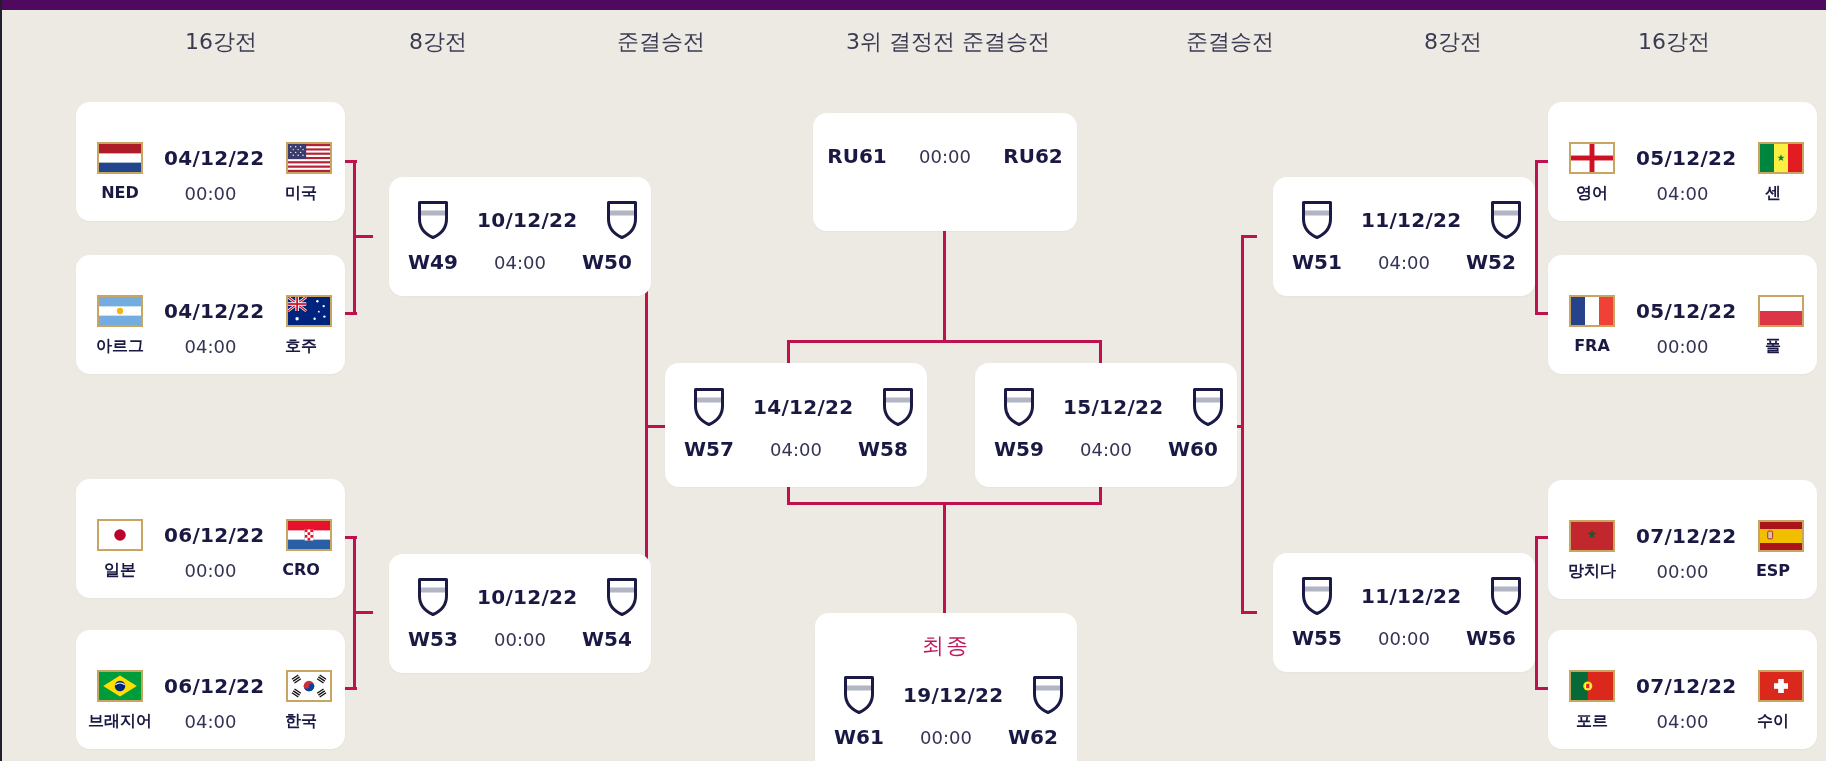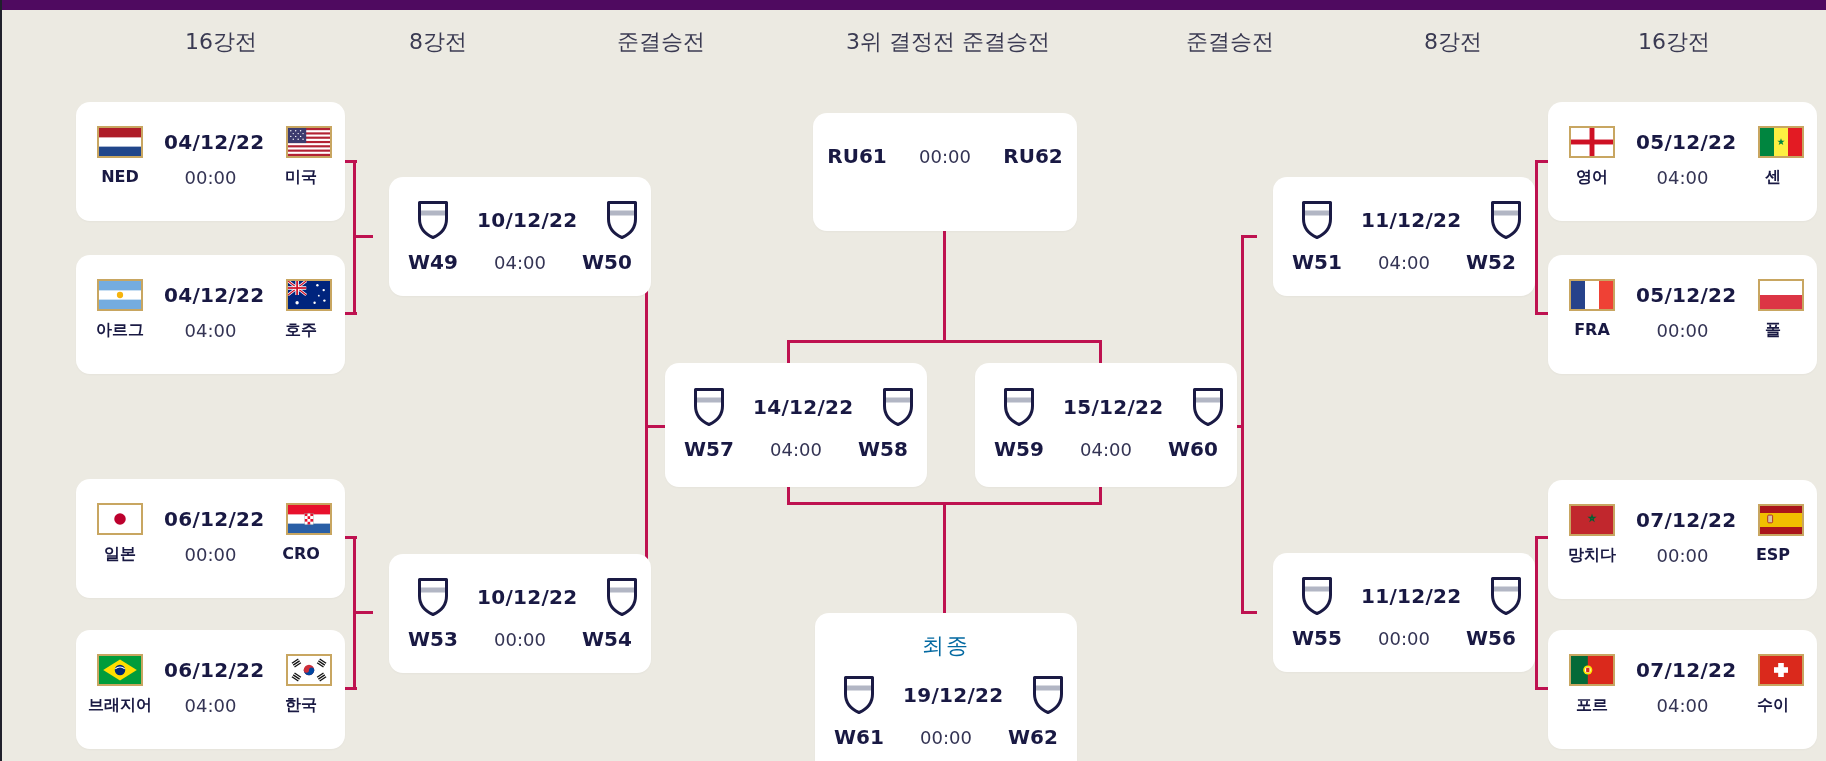--- a/index.html
+++ b/index.html
@@ -3,37 +3,37 @@
 <meta charset="utf-8">
 <style>
   html,body{margin:0;padding:0;background:#d8d6ce;}
   #screen{position:relative;width:1826px;height:761px;background:#ECEAE2;overflow:hidden;
           font-family:"DejaVu Sans","Liberation Sans",sans-serif;color:#191943;}
   .topbar{position:absolute;left:0;top:0;width:1826px;height:10px;}
   .edge{position:absolute;left:0;top:0;width:2px;height:761px;background:#20202C;}
   .hdr{position:absolute;top:27px;transform:translateX(-50%);font-size:22px;color:#3A3A52;white-space:nowrap;}
   .ln{position:absolute;background:#BE1250;}
   .card{position:absolute;background:#FFFFFF;border-radius:14px;box-sizing:border-box;box-shadow:0 1px 2px rgba(0,0,0,0.03);}
-  .r16{width:269px;height:119px;padding-top:24px;}
+  .r16{width:269px;height:119px;padding-top:40px;}
   .qf{width:262px;height:119px;padding-top:22px;margin-left:16px;}
   .sf{width:262px;height:124px;padding-top:23px;}
   .tp{width:264px;height:118px;padding-top:22px;}
   .fin{width:262px;height:165px;padding-top:18px;}
   .row{display:grid;grid-template-columns:88px 1fr 88px;align-items:center;justify-items:center;}
   .namerow{margin-top:9px;}
   .flag{width:46px;height:32px;border:2px solid #C8A661;background:#fff;box-sizing:border-box;
         display:flex;align-items:center;justify-content:center;overflow:hidden;}
   .flag svg{width:42px;height:28px;display:block;}
   .shield{width:34px;height:42px;display:block;}
   .shield svg{width:34px;height:42px;display:block;}
   .date{font-weight:700;font-size:20px;letter-spacing:.3px;white-space:nowrap;}
   .time{font-size:18px;color:#343454;}
   .tname{font-weight:700;font-size:16px;text-align:center;line-height:1.3;max-width:80px;}
   .wname{font-weight:700;font-size:20px;}
-  .fintitle{text-align:center;font-size:22px;letter-spacing:2px;margin-bottom:13px;color:#0369a1;}
+  .fintitle{text-align:center;font-size:22px;letter-spacing:2px;margin-bottom:13px;color:#be185d;}
 </style>
 </head>
 <body>
 
 <div id="screen">
   <div class="topbar" style="background:#4F0A60;"></div>
   <div class="edge"></div>
 
   <div class="hdr" style="left:221px">16강전</div>
   <div class="hdr" style="left:438px">8강전</div>

